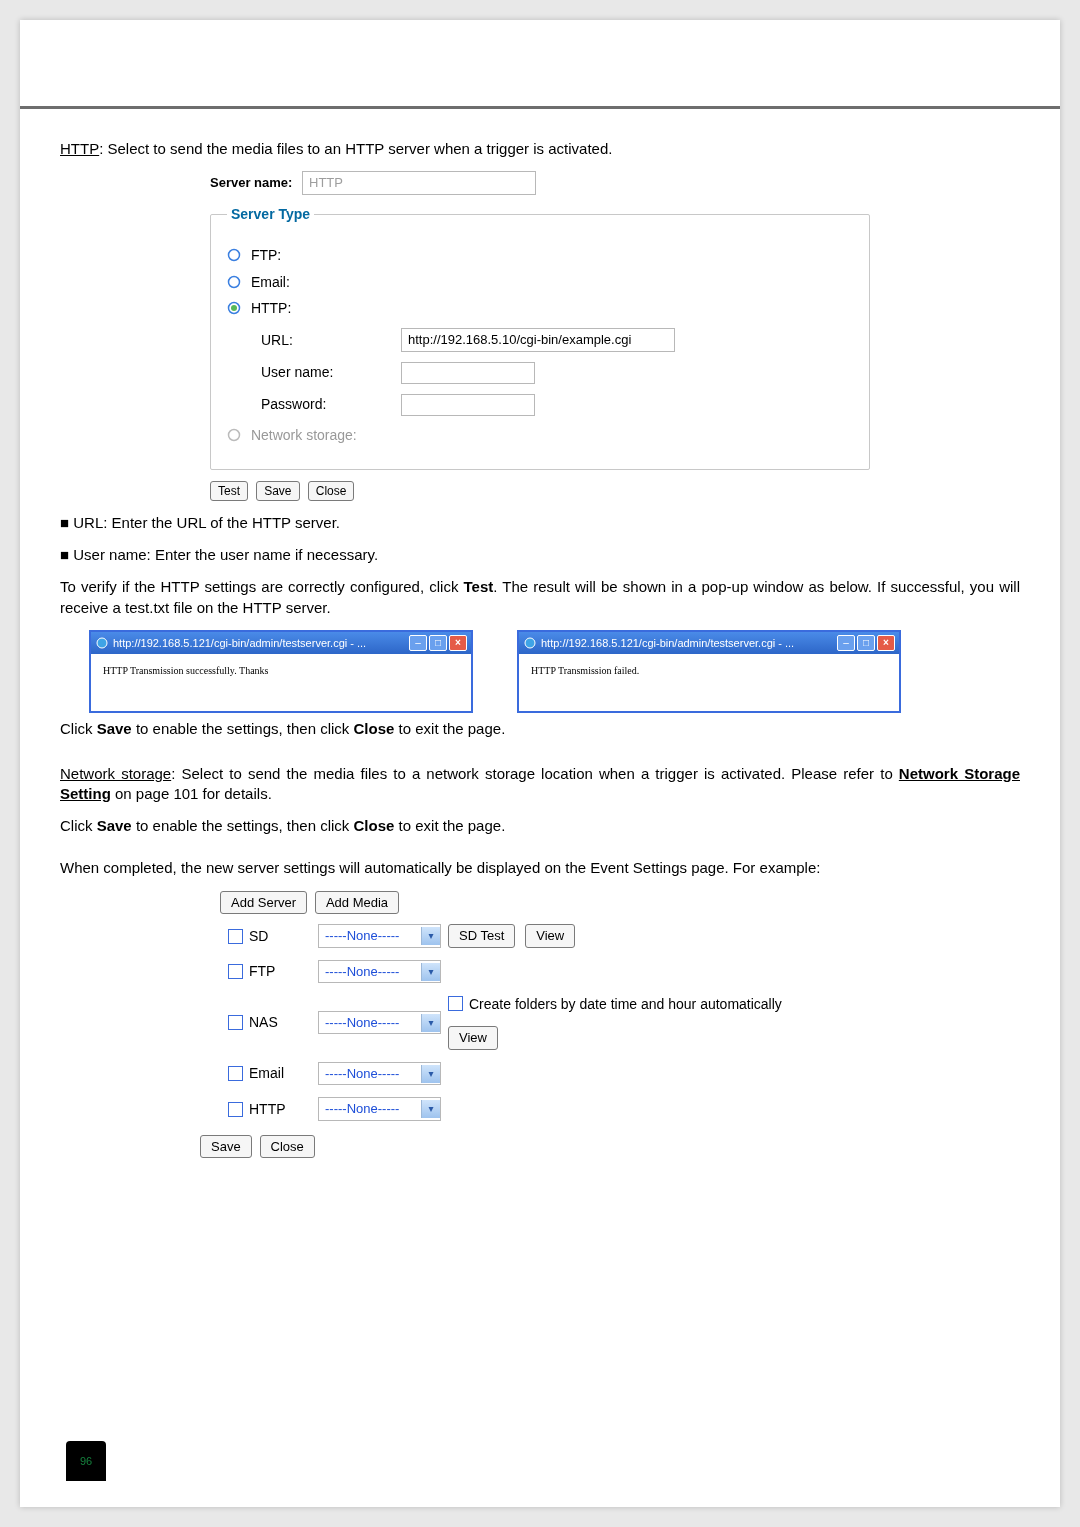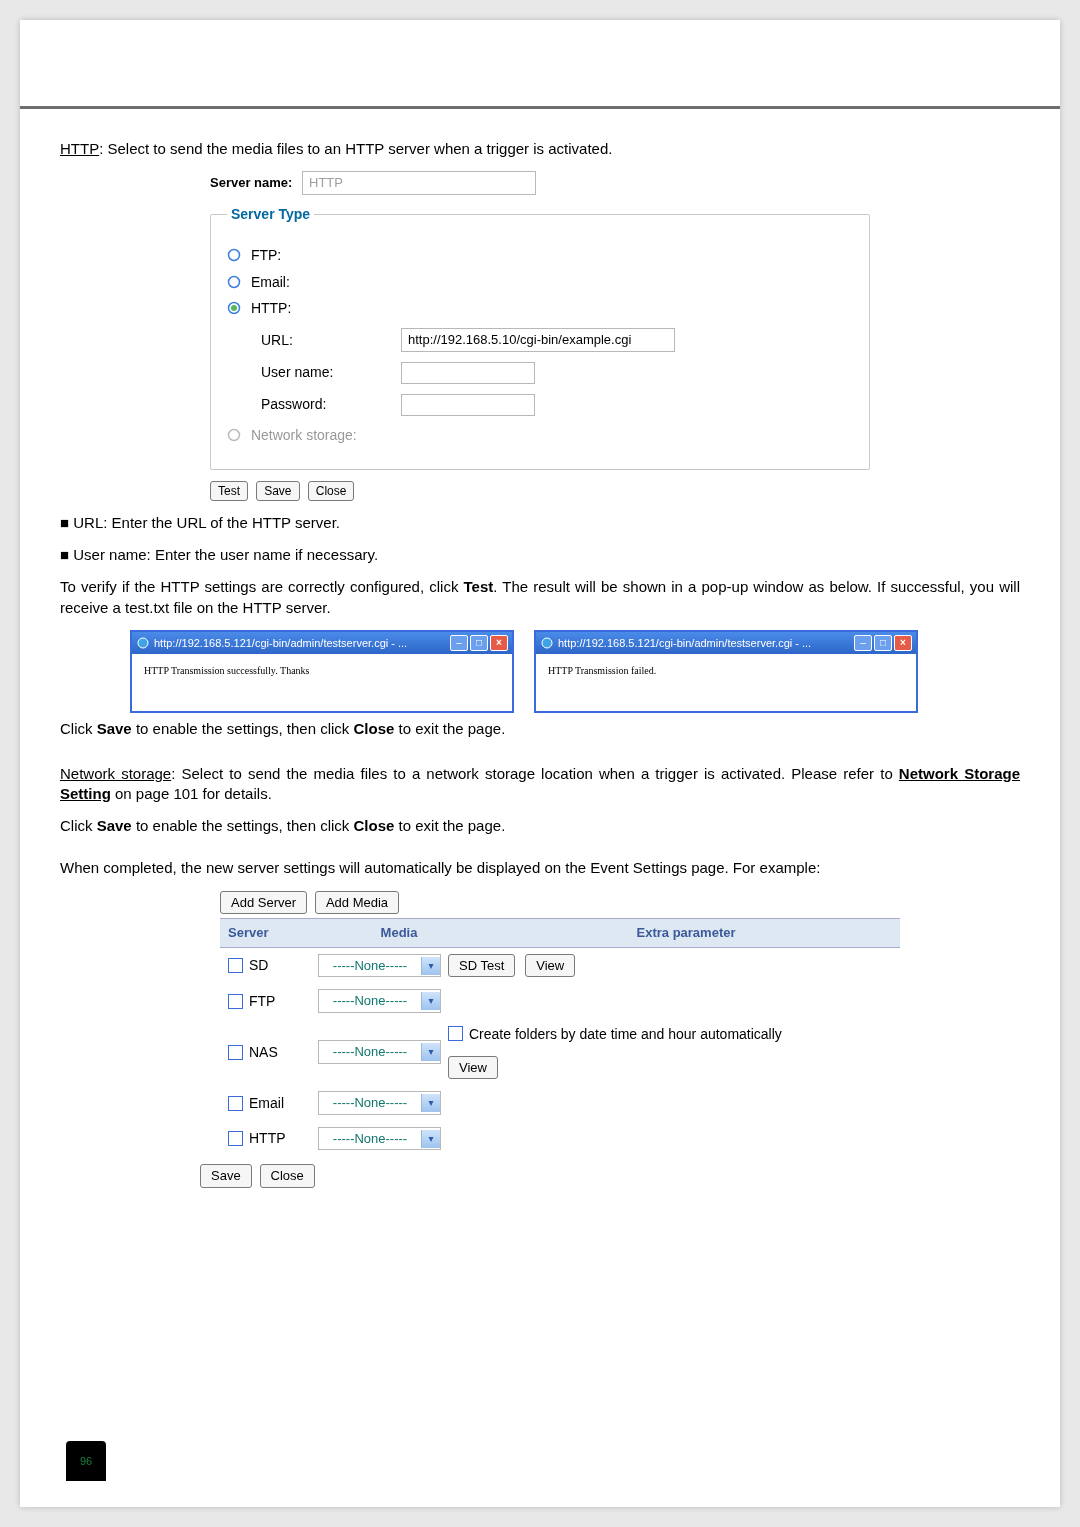--- a/index.html
+++ b/index.html
@@ -57,21 +57,21 @@
   }
   .txtbox.w250 { width:260px; }
   .txtbox.w120 { width:120px; min-height:16px; }
   .btn {
     display:inline-block; border:1px solid #7a7a7a; border-radius:3px;
     background:#f6f6f6; padding:1px 7px; font-size:12px; margin-right:4px;
   }
   .btn-row { margin:10px 0 0 150px; }
 
   
-  .popup-row { display:flex; gap:20px; margin:6px 0 6px 70px; }
+  .popup-row { display:flex; gap:44px; margin:6px 0 6px 29px; }
   .popup {
     width:380px; border:2px solid #3a6bdd; background:#fff; font-size:12px;
   }
   .popup .titlebar {
     display:flex; align-items:center;
     background: linear-gradient(180deg,#4a8be8,#2d66c8);
     color:#fff; font-size:11px; padding:2px 4px; height:18px;
   }
   .popup .titlebar .ieicon {
     width:14px;height:14px; margin-right:4px;
@@ -106,21 +106,21 @@
   .trow .c2 { width:130px; }
   .trow .c3 { flex:1; display:flex; gap:6px; align-items:center; flex-wrap:wrap; }
   .cb {
     width:13px;height:13px;border:1px solid #3a6bdd; background:#fff;
     display:inline-block; margin-right:6px; vertical-align:-2px;
   }
   .sel {
     display:inline-flex; align-items:center; border:1px solid #b8b8b8;
     background:#fff; font-size:13px;
   }
-  .sel .selv { padding:2px 6px; color:#0f766e; width:90px;text-align:center; }
+  .sel .selv { padding:2px 6px; color:#1d4ed8; width:90px; }
   .sel .selarrow {
     width:18px; height:18px; background:linear-gradient(180deg,#cfe4fb,#9ec3ee);
     border-left:1px solid #9cb8d8; color:#2a5aa8; font-size:10px;
     display:inline-flex; align-items:center; justify-content:center;
   }
   .pagenum {
     position:absolute; left:46px; bottom:26px;
     background:#000; color:#15803d; font-size:11px;
     padding:14px 14px; border-radius:4px 4px 0 0;
   }
@@ -244,25 +244,20 @@
       <span>Click </span><span class="b">Save</span><span> to enable the settings, then click </span><span class="b">Close</span><span> to exit the page.</span>
     </p>
 
     <p style="margin-top:22px;">When completed, the new server settings will automatically be displayed on the Event Settings page. For example:</p>
 
     <div class="tbl-area">
       <div style="margin:0 0 4px 20px;">
         <span class="btn2">Add Server</span>
         <span class="btn2">Add Media</span>
       </div>
-      <div class="tbl-head" style="margin-left:20px;">
-        <div class="c1">Server</div>
-        <div class="c2">Media</div>
-        <div class="c3">Extra parameter</div>
-      </div>
 
       <div class="trow" style="margin-left:20px;">
         <div class="c1">
             <span class="cb"></span>
             <span>SD</span>
           </div>
         <div class="c2">
           <span class="sel">
             <span class="selv">-----None-----</span>
             <span class="selarrow">▾</span>

